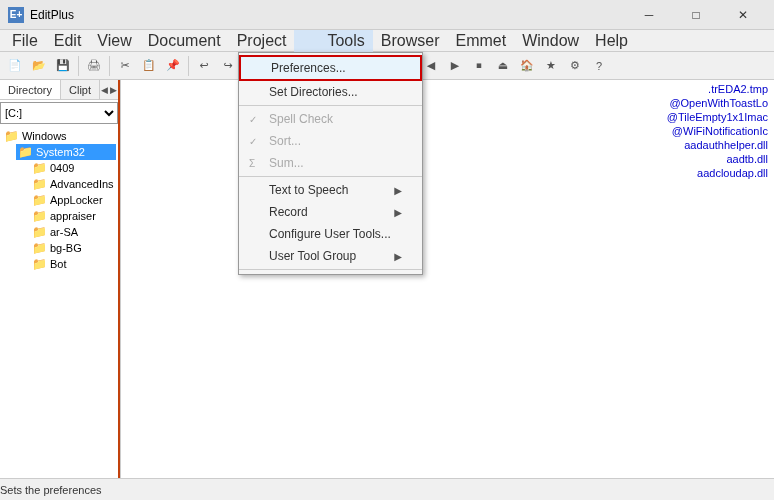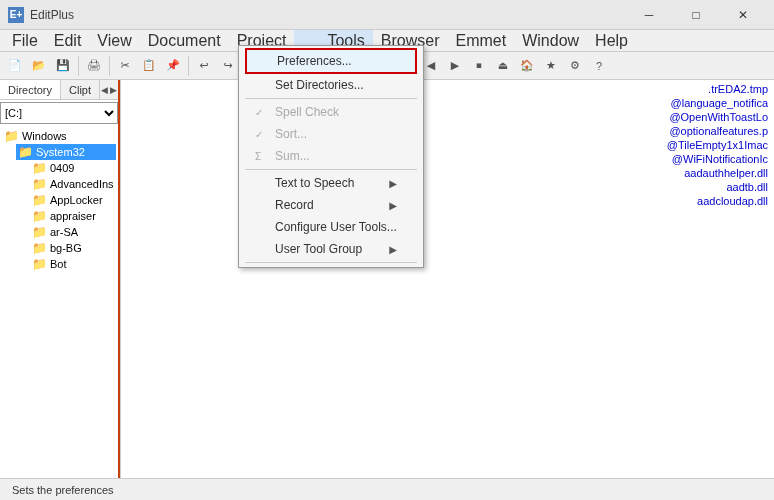--- a/index.html
+++ b/index.html
@@ -34,21 +34,21 @@
       background: #4a7fc1;
       display: flex;
       align-items: center;
       justify-content: center;
       font-size: 10px;
       color: white;
       font-weight: bold;
     }
     .title-bar-text {
       font-size: 12px;
-      color: #404040;
+      color: #000000;
       text-align: center;
     }
     .title-bar-controls {
       display: flex;
       gap: 1px;
     }
     .title-btn {
       width: 46px;
       height: 30px;
       border: none;
@@ -211,40 +211,40 @@
       text-align: right;
     }
 
     
     .status-bar {
       height: 22px;
       background: #f0f0f0;
       border-top: 1px solid #ccc;
       display: flex;
       align-items: center;
-      padding: 0 12px;
+      padding: 0 0;
       font-size: 11px;
       color: #333;
       position: absolute;
       bottom: 0;
       left: 0;
       right: 0;
     }
 
     
     .dropdown-menu {
       position: absolute;
-      top: 45px;
+      top: 52px;
       left: 238px;
       background: #f5f5f5;
       border: 1px solid #999;
       box-shadow: 2px 2px 5px rgba(0,0,0,0.3);
       z-index: 1000;
       min-width: 185px;
-      padding: 2px 6px;
+      padding: 2px 0;
     }
     .dropdown-item {
       padding: 4px 20px 4px 30px;
       cursor: pointer;
       font-size: 12px;
       color: #333;
       display: flex;
       align-items: center;
       justify-content: space-between;
       position: relative;
@@ -391,23 +391,21 @@
             <span class="tree-icon">📁</span>
             <span>Bot</span>
           </div>
         </div>
       </div>
     </div>
   </div>
 
   <div class="file-list">
     <div class="file-item">.trEDA2.tmp</div>
-    <div class="file-item">@language_notifica</div>
     <div class="file-item">@OpenWithToastLo</div>
-    <div class="file-item">@optionalfeatures.p</div>
     <div class="file-item">@TileEmpty1x1Imac</div>
     <div class="file-item">@WiFiNotificationIc</div>
     <div class="file-item">aadauthhelper.dll</div>
     <div class="file-item">aadtb.dll</div>
     <div class="file-item">aadcloudap.dll</div>
   </div>
 </div>
 
 <div class="dropdown-menu">
 

